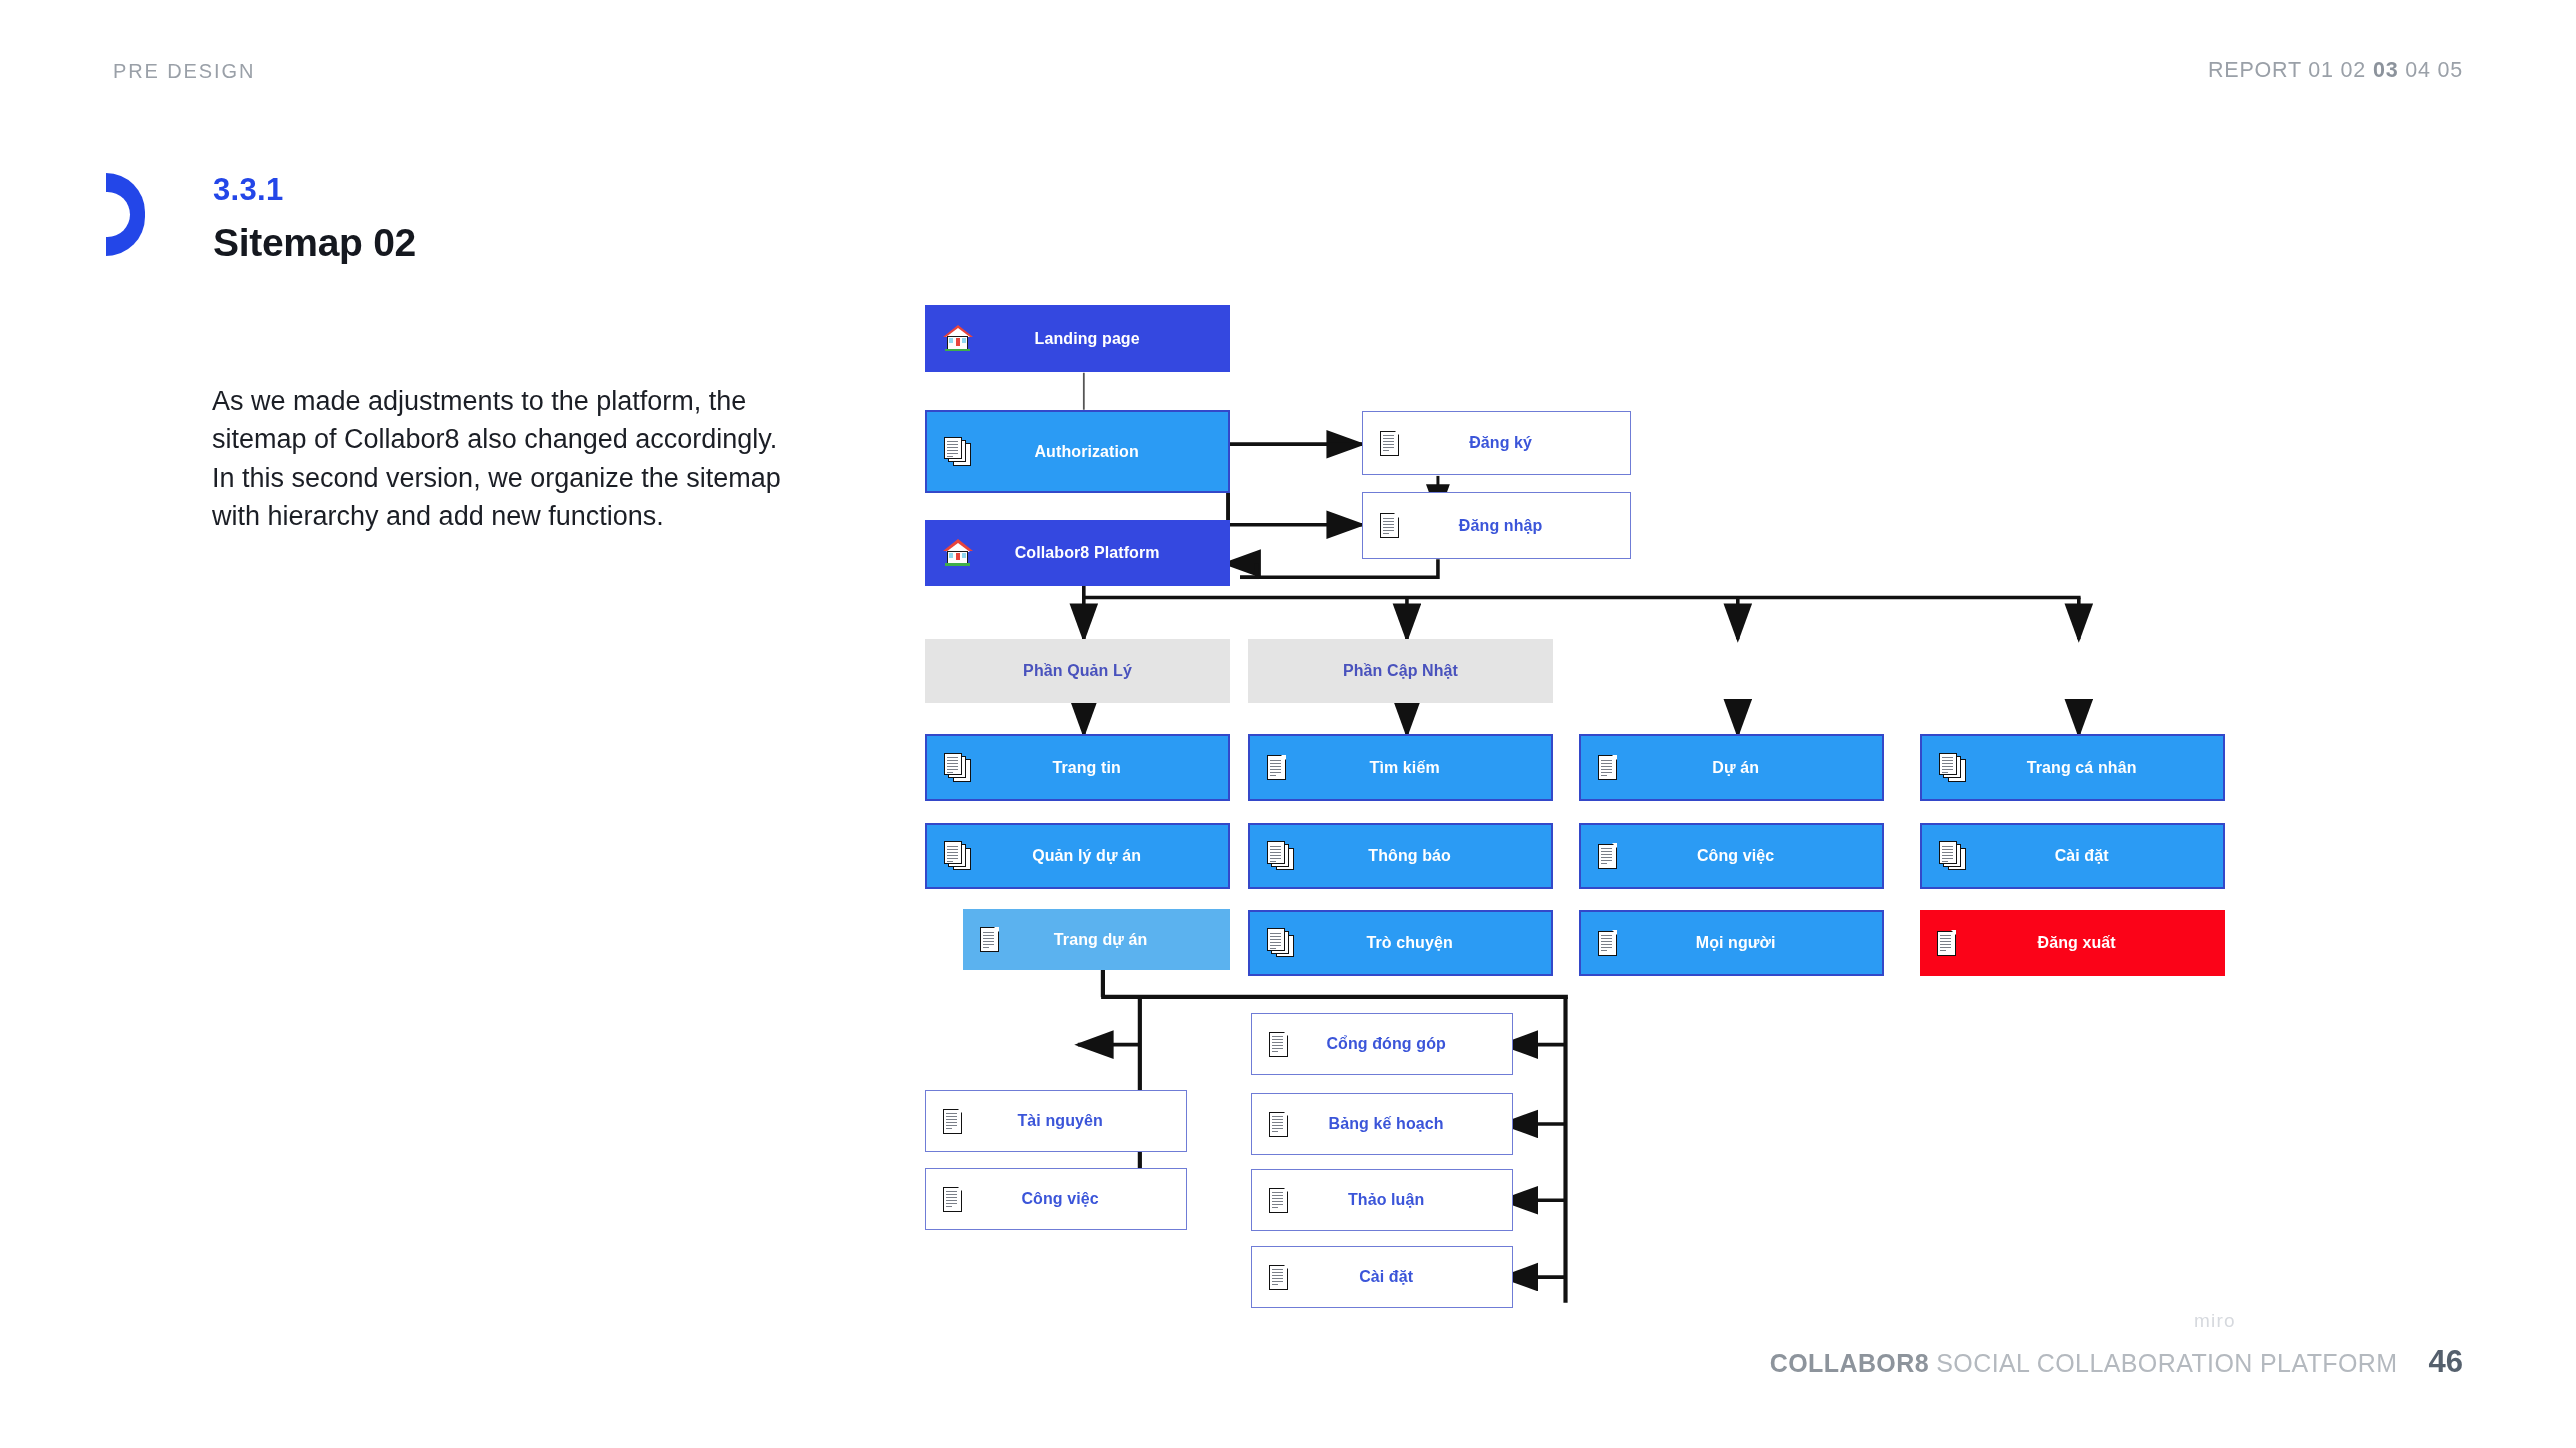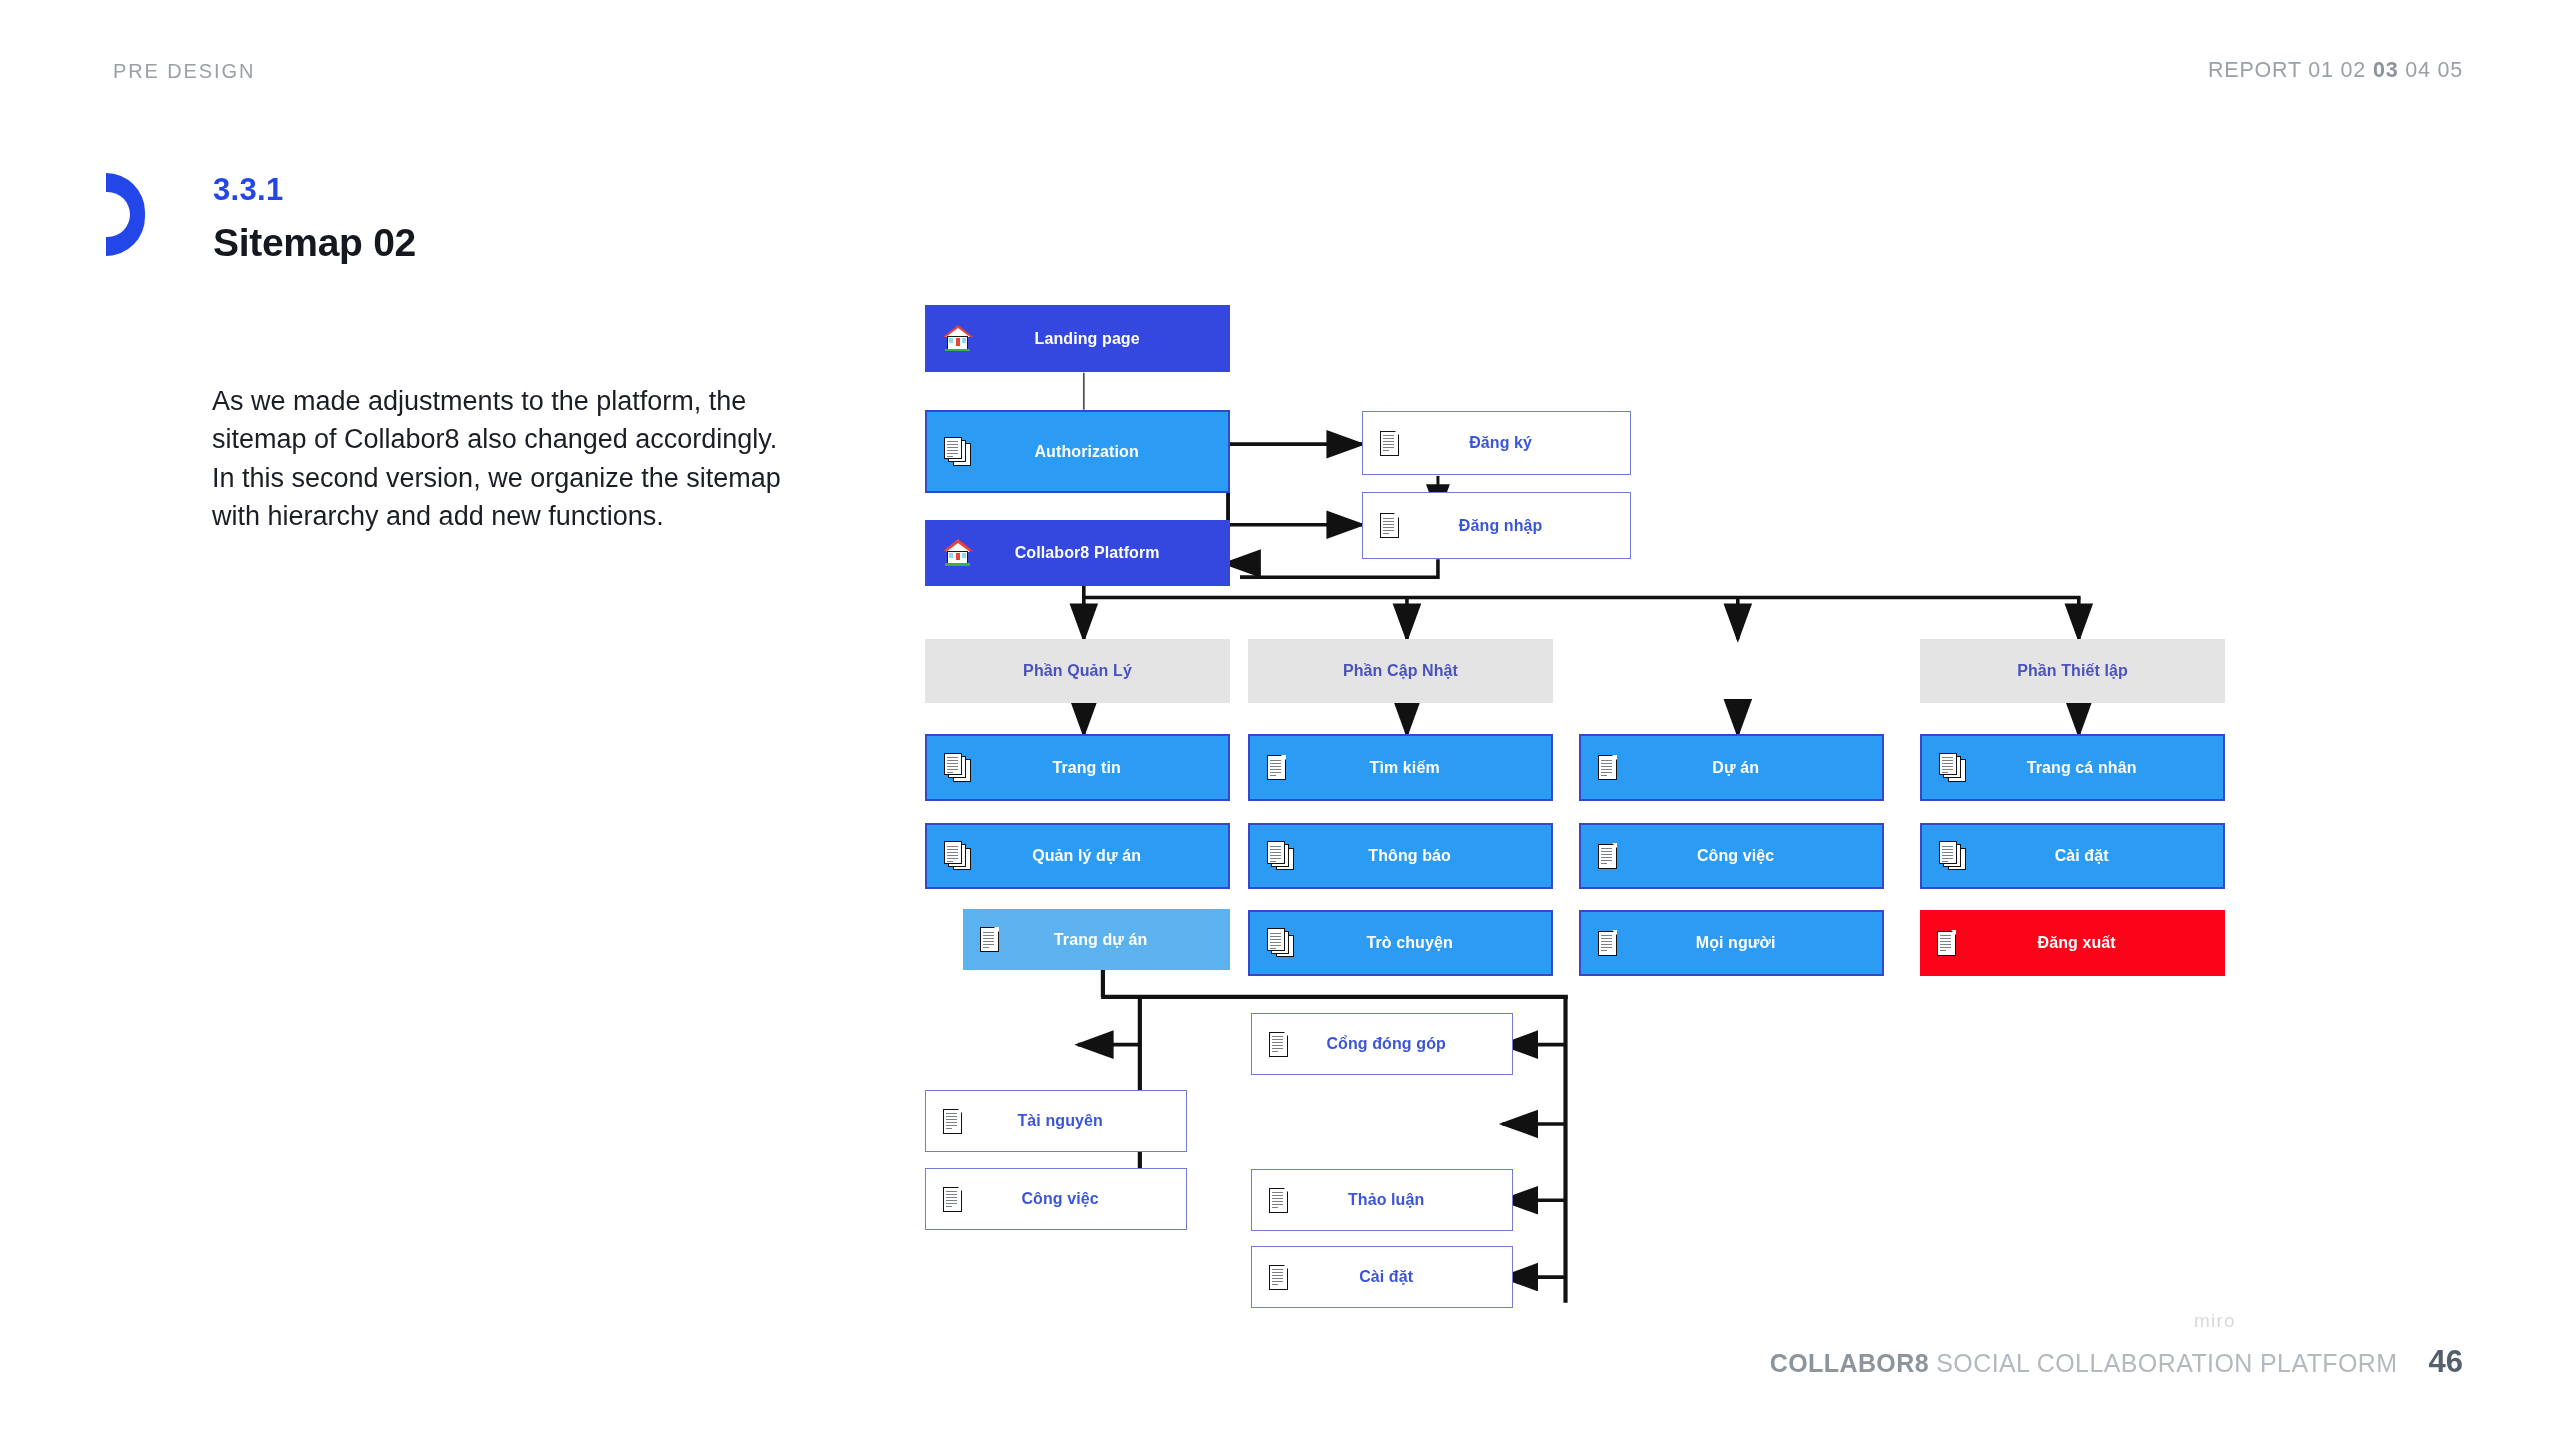--- a/index.html
+++ b/index.html
@@ -272,23 +272,20 @@
   </span>
   <span class="lbl">Đăng nhập</span>
 </div>
 
 <div class="node n-gray" style="left:925px;top:639px;width:305px;height:64px;">
   <span class="lbl">Phần Quản Lý</span>
 </div>
 <div class="node n-gray" style="left:1248px;top:639px;width:305px;height:64px;">
   <span class="lbl">Phần Cập Nhật</span>
 </div>
-<div class="node n-gray" style="left:1920px;top:639px;width:305px;height:64px;">
-  <span class="lbl">Phần Thiết lập</span>
-</div>
 
 <div class="node n-blue" style="left:925px;top:734px;width:305px;height:67px;">
   <span class="ico ico-docs">
     <i class="pg p3"></i>
         <i class="pg p2"></i>
         <i class="pg p1">
           <i class="ln" style="top:3.6px"></i>
           <i class="ln" style="top:6.6px"></i>
           <i class="ln" style="top:9.5px"></i>
           <i class="ln" style="top:12.5px"></i>
@@ -478,20 +475,32 @@
   <span class="ico ico-doc">
     <i class="pg"></i>
         <i class="ln" style="top:4.8px"></i>
         <i class="ln" style="top:7.8px"></i>
         <i class="ln" style="top:10.7px"></i>
         <i class="ln" style="top:13.7px"></i>
         <i class="ln" style="top:16.7px"></i>
         <i class="ln" style="top:19.7px;width:6px"></i>
   </span>
   <span class="lbl">Cổng đóng góp</span>
+</div>
+<div class="node n-white" style="left:1251px;top:1093px;width:262px;height:62px;">
+  <span class="ico ico-doc">
+    <i class="pg"></i>
+        <i class="ln" style="top:4.8px"></i>
+        <i class="ln" style="top:7.8px"></i>
+        <i class="ln" style="top:10.7px"></i>
+        <i class="ln" style="top:13.7px"></i>
+        <i class="ln" style="top:16.7px"></i>
+        <i class="ln" style="top:19.7px;width:6px"></i>
+  </span>
+  <span class="lbl">Bảng kế hoạch</span>
 </div>
 <div class="node n-white" style="left:1251px;top:1169px;width:262px;height:62px;">
   <span class="ico ico-doc">
     <i class="pg"></i>
         <i class="ln" style="top:4.8px"></i>
         <i class="ln" style="top:7.8px"></i>
         <i class="ln" style="top:10.7px"></i>
         <i class="ln" style="top:13.7px"></i>
         <i class="ln" style="top:16.7px"></i>
         <i class="ln" style="top:19.7px;width:6px"></i>

